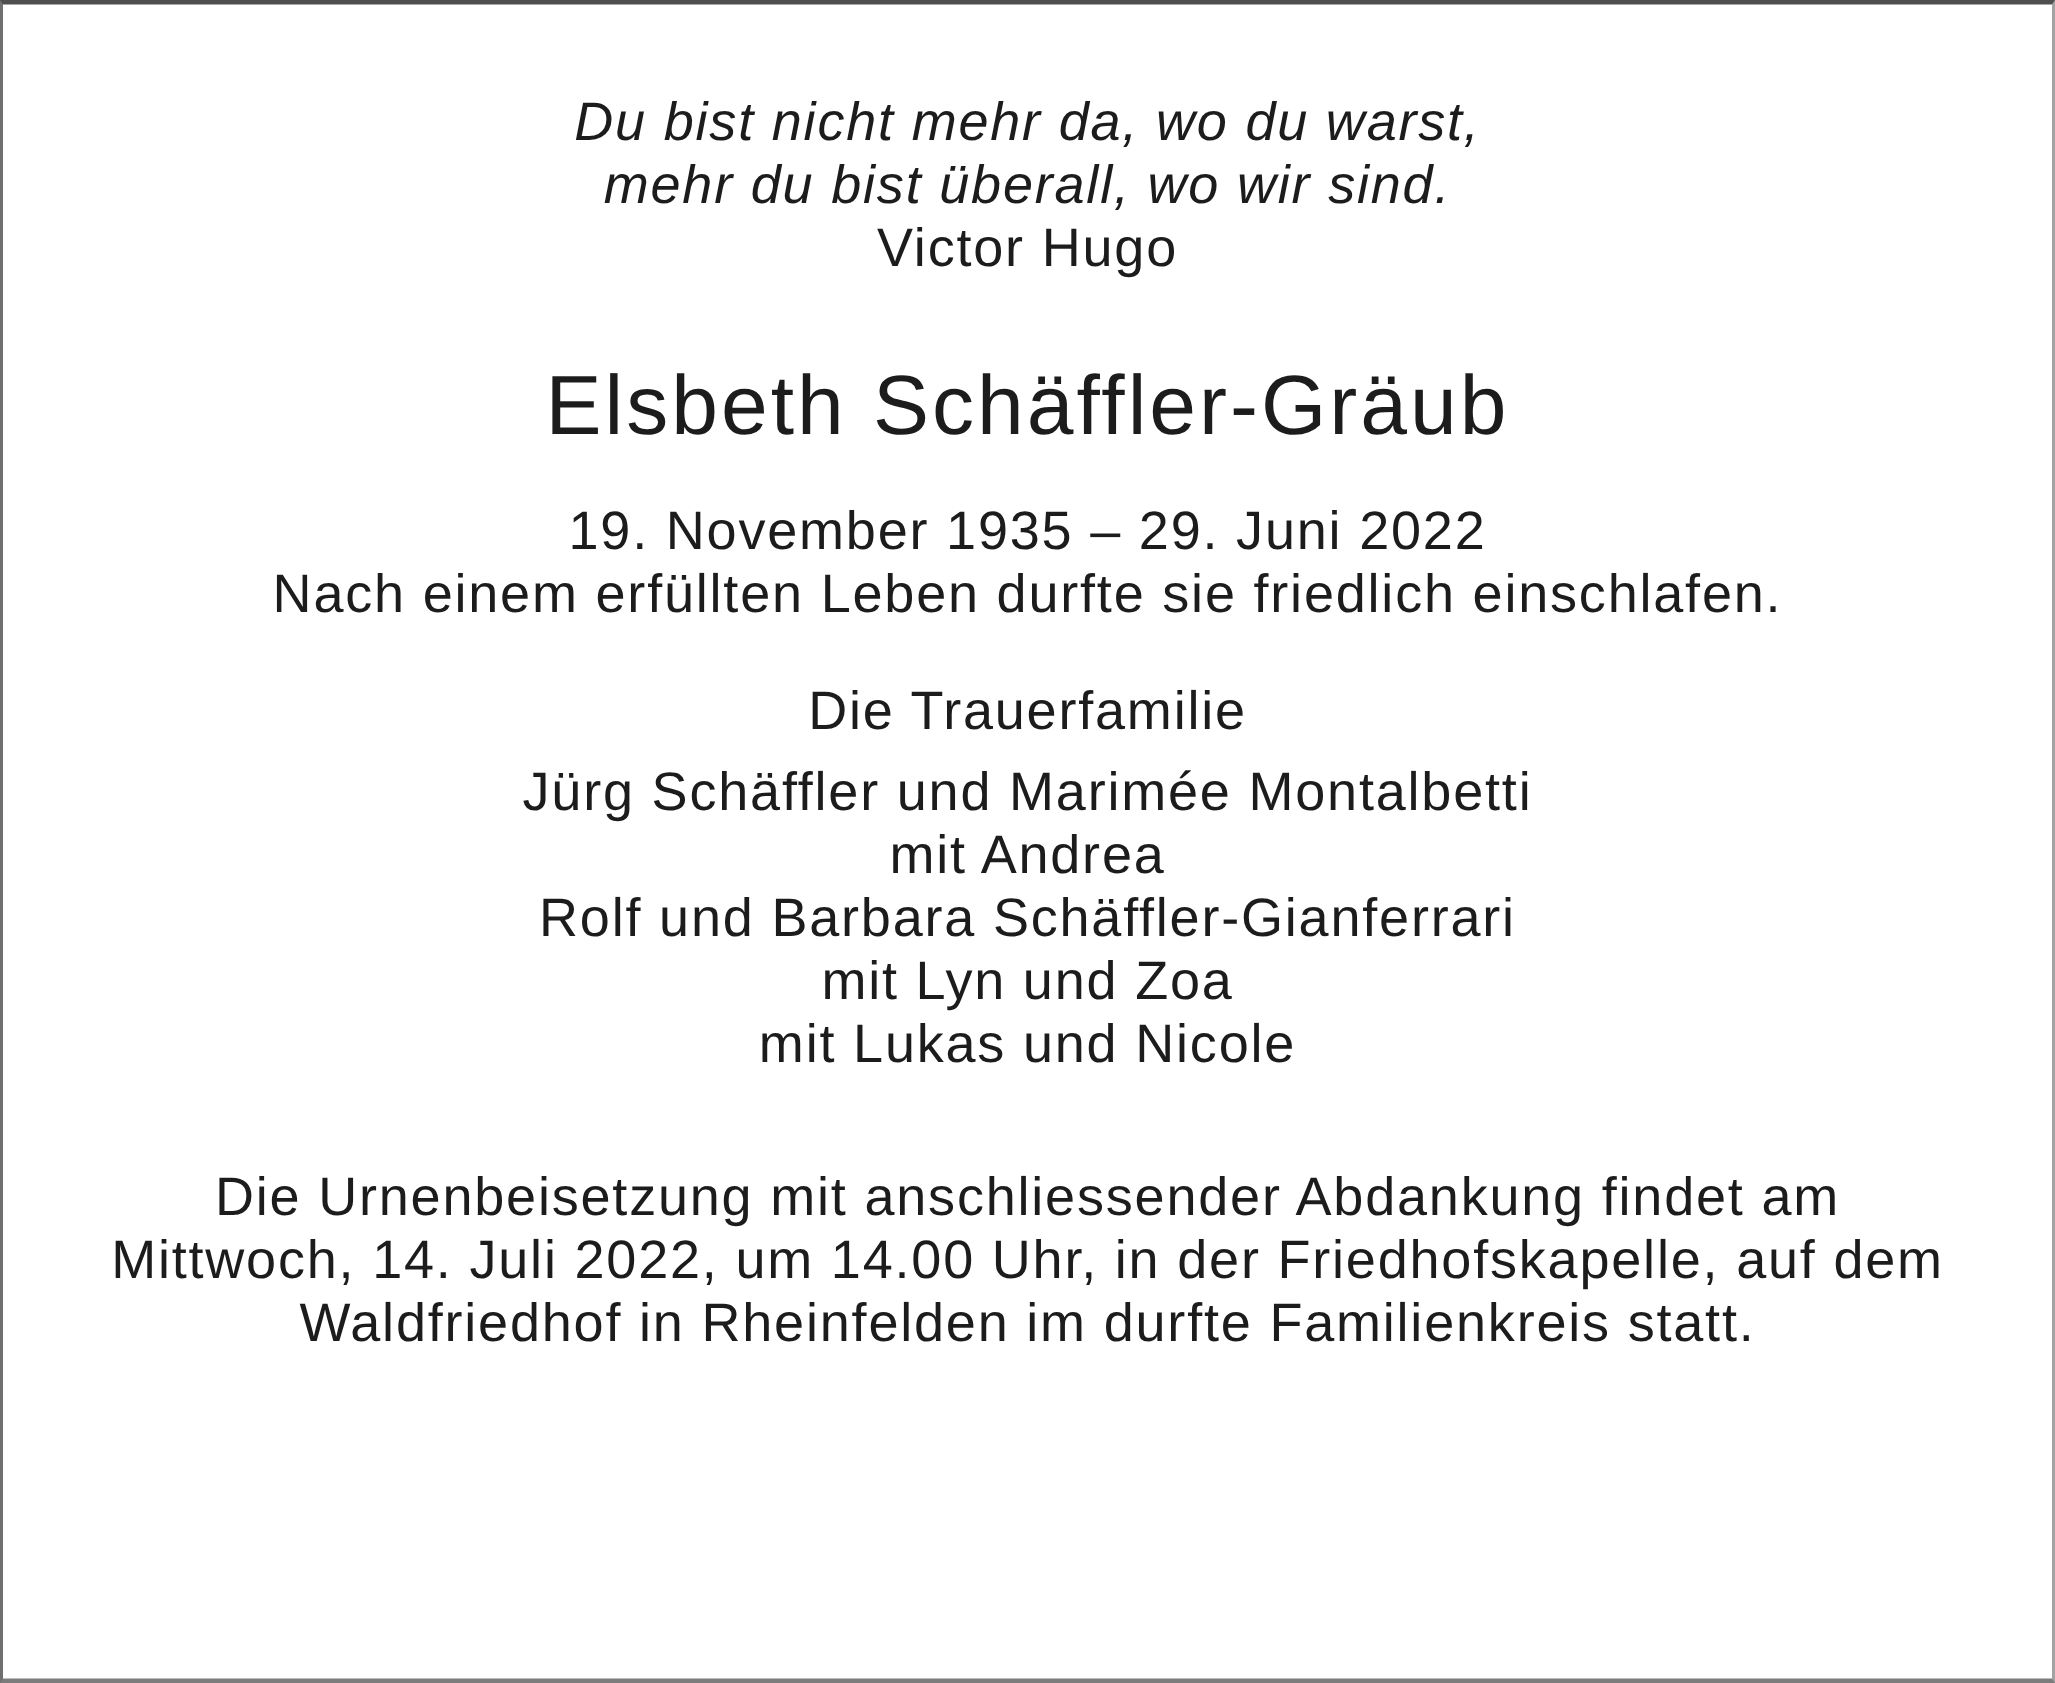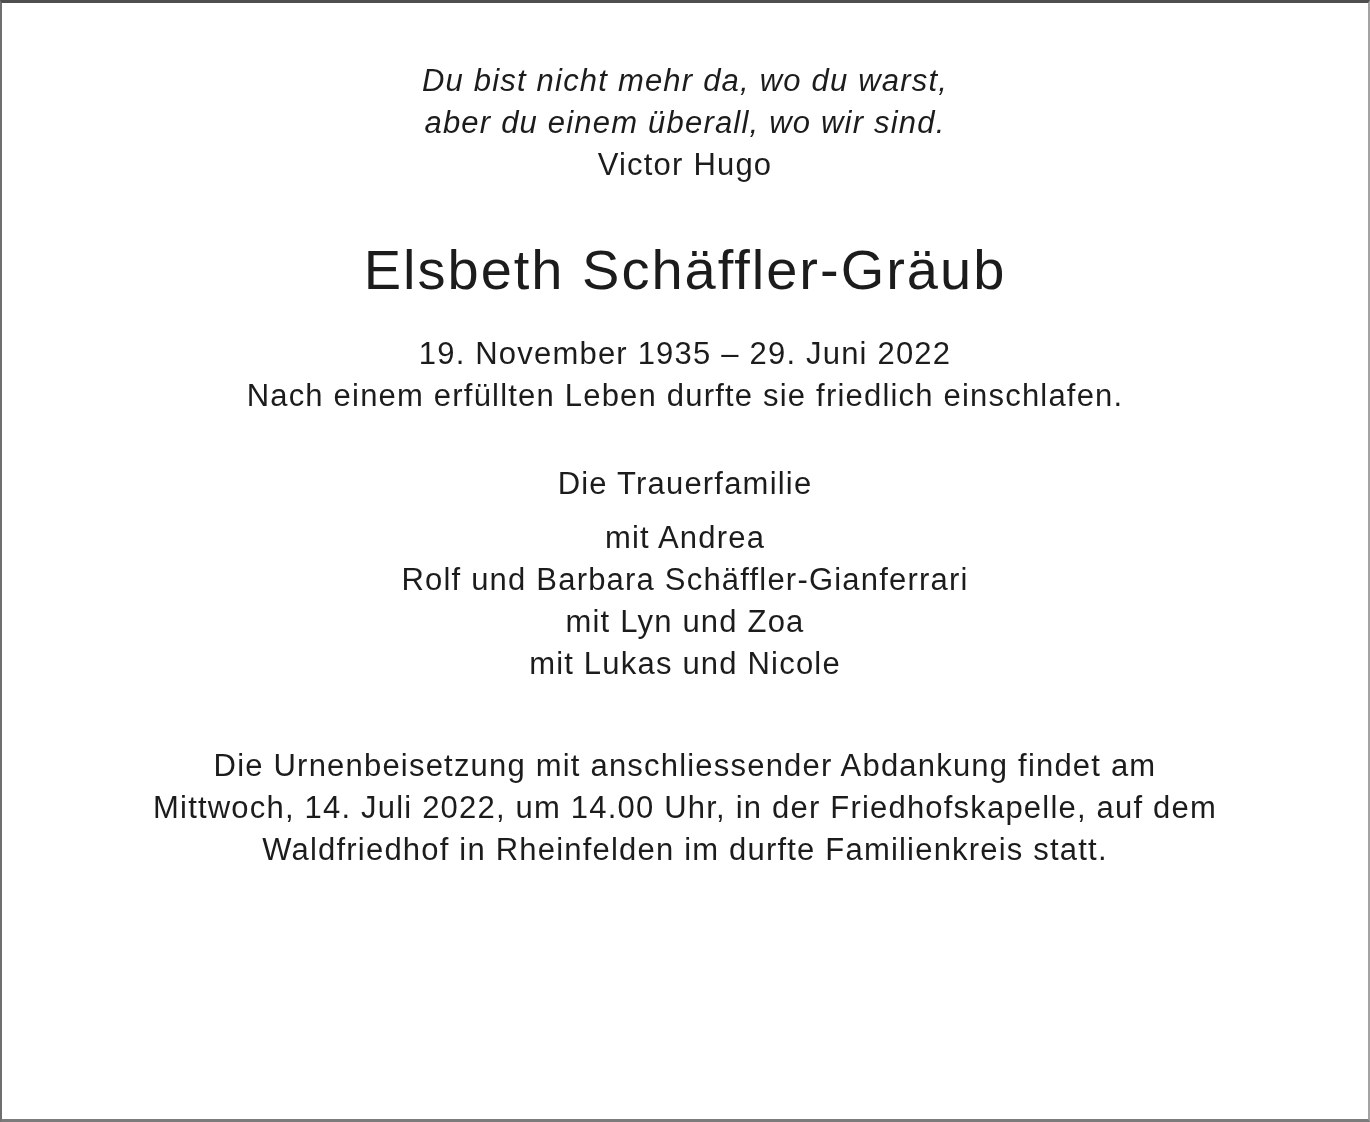--- a/index.html
+++ b/index.html
@@ -15,21 +15,21 @@
     border-top: 3px solid #4f4f4f;
     border-left: 2px solid #6f6f6f;
     border-right: 2px solid #a3a3a3;
     border-bottom: 3px solid #7c7c7c;
     overflow: hidden;
     text-align: center;
     color: #1c1c1c;
     font-family: "Liberation Sans", "DejaVu Sans", sans-serif;
   }
   .body-text {
-    font-size: 31px;
+    font-size: 36px;
     line-height: 42px;
     letter-spacing: 1.2px;
   }
   .quote-block {
     margin-top: 57px;
   }
   .quote-line {
     font-style: italic;
   }
   .quote-attribution {
@@ -45,53 +45,54 @@
     font-weight: 400;
     letter-spacing: 2px;
     white-space: nowrap;
   }
   .life-dates {
     margin-top: 24px;
   }
   .message-line {
   }
   .family-heading {
-    margin-top: 46px;
+    margin-top: 36px;
   }
   .family-list {
     margin-top: 12px;
     list-style: none;
     margin-bottom: 0;
     padding: 0;
   }
   .funeral-block {
     margin-top: 60px;
   }
 </style>
 </head>
 <body>
 
 <div class="notice-frame">
 
   <div class="quote-block body-text">
     <div class="quote-line">Du bist nicht mehr da, wo du warst,</div>
-    <div class="quote-line">aber du einem überall, wo wir sind.</div>
+    <div class="quote-line">mehr du bist überall, wo wir sind.</div>
     <div class="quote-attribution">Victor Hugo</div>
   </div>
 
 
   <div class="deceased-name">Elsbeth Schäffler-Gräub</div>
 
   <div class="life-dates body-text">19. November 1935 – 29. Juni 2022</div>
 
   <div class="message-line body-text">Nach einem erfüllten Leben durfte sie friedlich einschlafen.</div>
 
   <div class="family-heading body-text">Die Trauerfamilie</div>
 
   <ul class="family-list body-text">
+    <li>Jürg Schäffler und Marimée Montalbetti</li>
     <li>mit Andrea</li>
     <li>Rolf und Barbara Schäffler-Gianferrari</li>
     <li>mit Lyn und Zoa</li>
     <li>mit Lukas und Nicole</li>
   </ul>
 
   <div class="funeral-block body-text">
     <div>Die Urnenbeisetzung mit anschliessender Abdankung findet am</div>
     <div>Mittwoch, 14. Juli 2022, um 14.00 Uhr, in der Friedhofskapelle, auf dem</div>
     <div>Waldfriedhof in Rheinfelden im durfte Familienkreis statt.</div>

